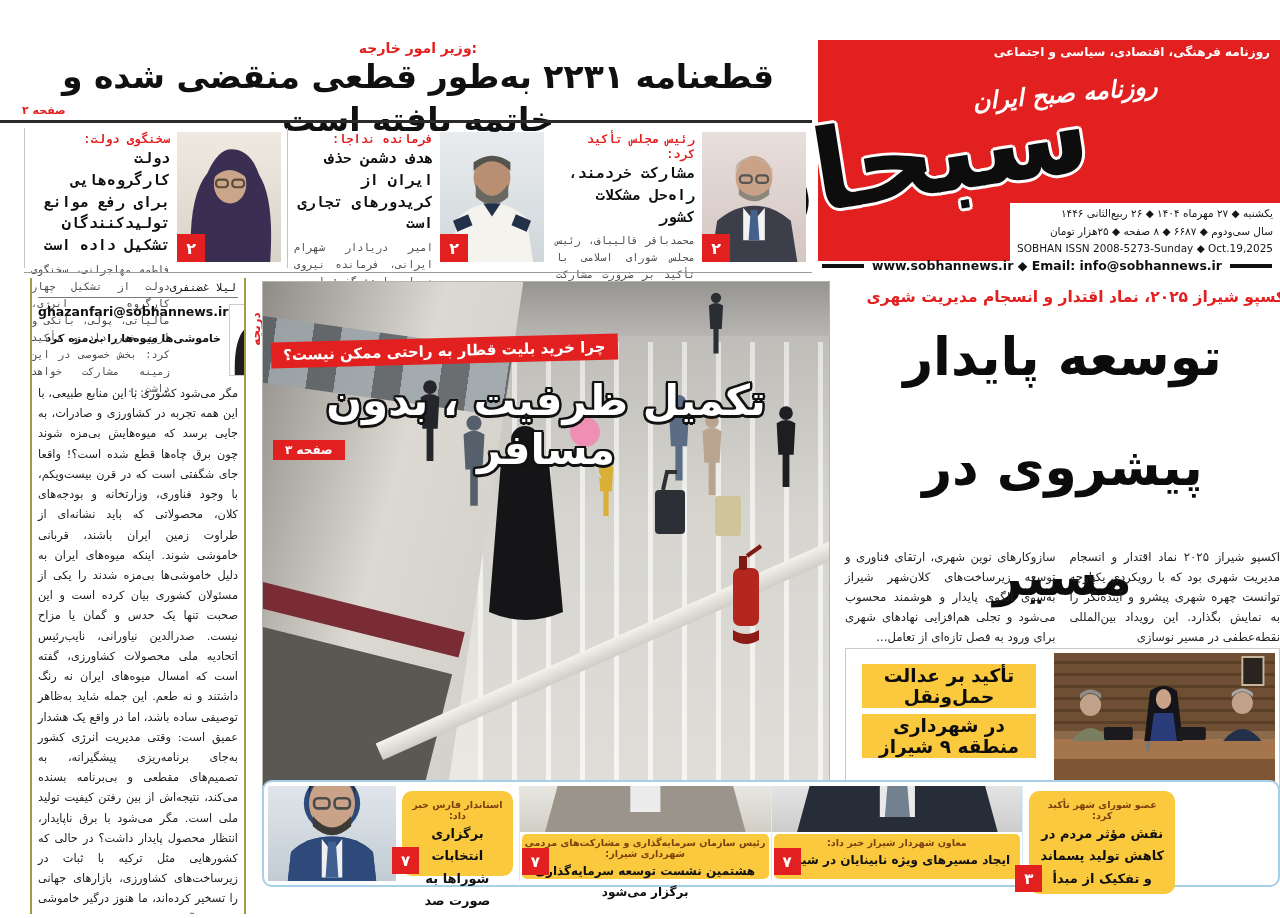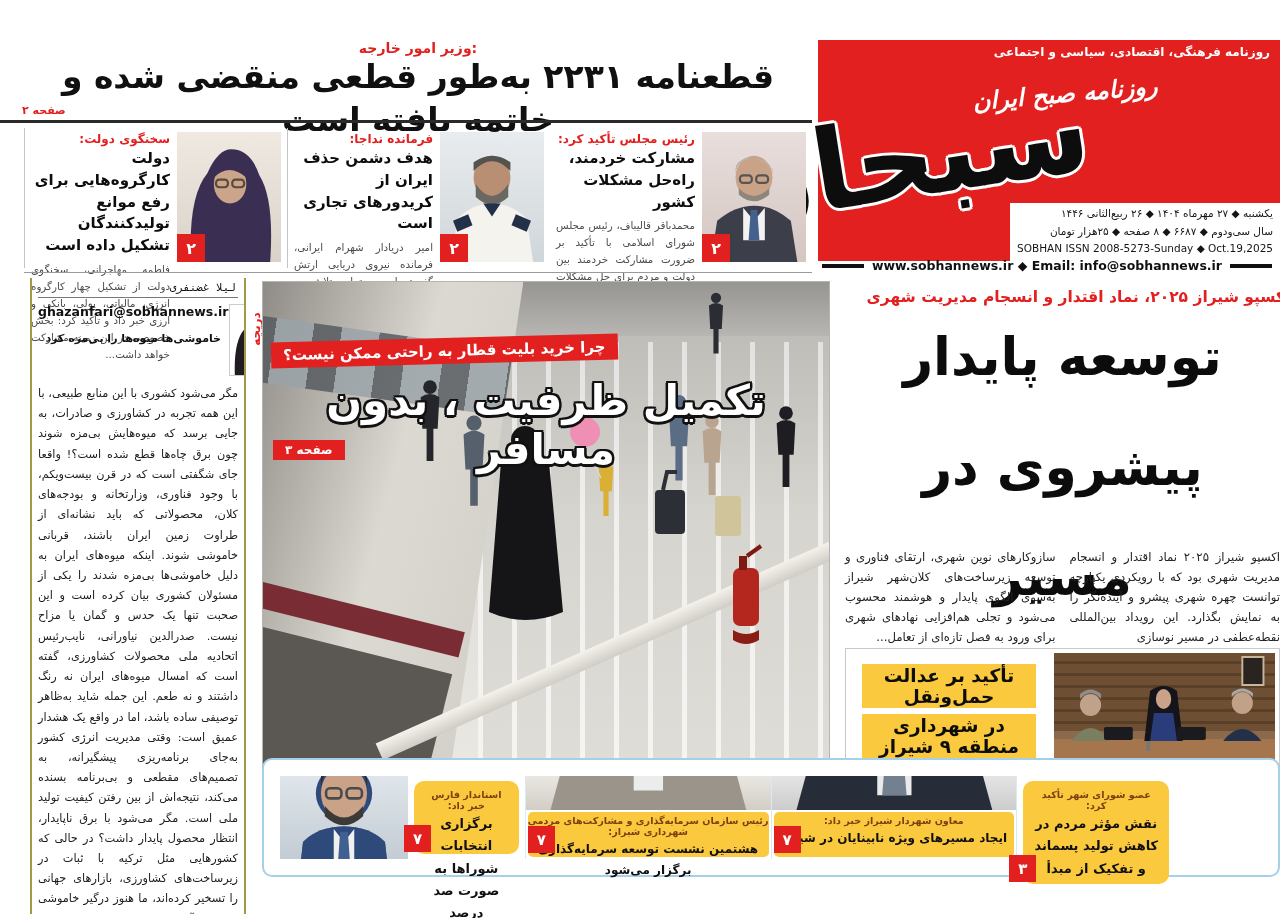--- a/index.html
+++ b/index.html
@@ -31,21 +31,21 @@
   .mast-contact .bar{flex:1;height:4px;background:#111;}
   .mast-contact .txt{font-size:12.5px;font-weight:bold;white-space:nowrap;}
 
   
   .briefs{position:absolute;left:24px;top:128px;width:788px;height:140px;display:flex;}
   .brief{flex:1;display:flex;direction:rtl;padding:4px 6px;}
   .brief.sep{border-left:1px solid #c4c4c4;}
   .bphoto{position:relative;width:104px;height:130px;flex:none;margin-left:7px;overflow:hidden;}
   .badge{position:absolute;left:0;bottom:0;width:28px;height:28px;background:#e2201f;color:#fff;
          font-size:16px;font-weight:bold;display:flex;align-items:center;justify-content:center;}
-  .btext{flex:1;text-align:right;}
+  .btext{flex:1;text-align:right;font-family:Liberation Mono, monospace;}
   .bkicker{font-size:12px;font-weight:bold;color:#e2201f;margin-bottom:2px;}
   .bhead{font-size:15px;font-weight:bold;line-height:1.45;color:#0d0d0d;margin-bottom:4px;}
   .bbody{font-size:10.3px;color:#4a4a4a;text-align:justify;line-height:1.65;}
   .briefs-rule{position:absolute;left:24px;top:272px;width:788px;height:1px;background:#9a9a9a;}
 
   
   .opinion{position:absolute;left:30px;top:278px;width:216px;height:636px;
            border-left:2px solid #a39a45;border-right:2px solid #a39a45;padding:0 6px;box-sizing:border-box;overflow:hidden;}
   .op-author{direction:rtl;text-align:right;font-size:11px;padding:3px 2px;border-bottom:1px solid #777;font-family:Liberation Mono, monospace;}
   .op-head{display:flex;margin-top:6px;}
@@ -96,22 +96,22 @@
   .tbox{position:absolute;left:845px;top:648px;width:435px;height:142px;border:1px solid #c9c9c9;
         box-sizing:border-box;display:flex;padding:4px;background:#fff;}
   .tbox-text{width:198px;flex:none;direction:rtl;text-align:center;padding-top:8px;}
   .tbox-hl{display:inline-block;background:#fbc93d;font-size:18.5px;font-weight:bold;color:#0d0d0d;
            padding:1px 8px;margin:3px 12px;}
   .tbox-sub{color:#e2201f;font-size:13px;font-weight:bold;line-height:1.7;margin-top:19px;}
   .tbox-page{font-size:11px;color:#222;text-align:left;margin-top:3px;padding-left:8px;}
   .tbox-photo{flex:1;position:relative;overflow:hidden;margin-left:6px;}
 
   
-  .bstrip{position:absolute;left:262px;top:758px;width:1018px;height:119px;border:2.5px solid #a6cfe8;
-          border-radius:10px;box-sizing:border-box;display:flex;background:#fff;padding:16px;}
+  .bstrip{position:absolute;left:262px;top:780px;width:1018px;height:107px;border:2.5px solid #a6cfe8;
+          border-radius:10px;box-sizing:border-box;display:flex;background:#fff;padding:4px;}
   .bcell{flex:1;position:relative;display:flex;}
   .bcell + .bcell{border-left:1.5px solid #d7eaf6;flex-direction:column;}
   .cellphoto{position:relative;overflow:hidden;background:linear-gradient(#e3e6e8,#c8cdd2);}
   .ybox{background:#fbc93d;border-radius:10px;direction:rtl;text-align:center;position:relative;}
   .ykicker{font-size:9.6px;color:#7b3f10;font-weight:bold;margin-bottom:2px;}
   .yhead{font-size:13px;font-weight:bold;color:#101010;line-height:1.72;}
   .ybadge{position:absolute;width:27px;height:27px;background:#e2201f;color:#fff;font-size:15px;
           font-weight:bold;display:flex;align-items:center;justify-content:center;z-index:3;}
   
   .c-side .cellphoto{width:128px;flex:none;}

